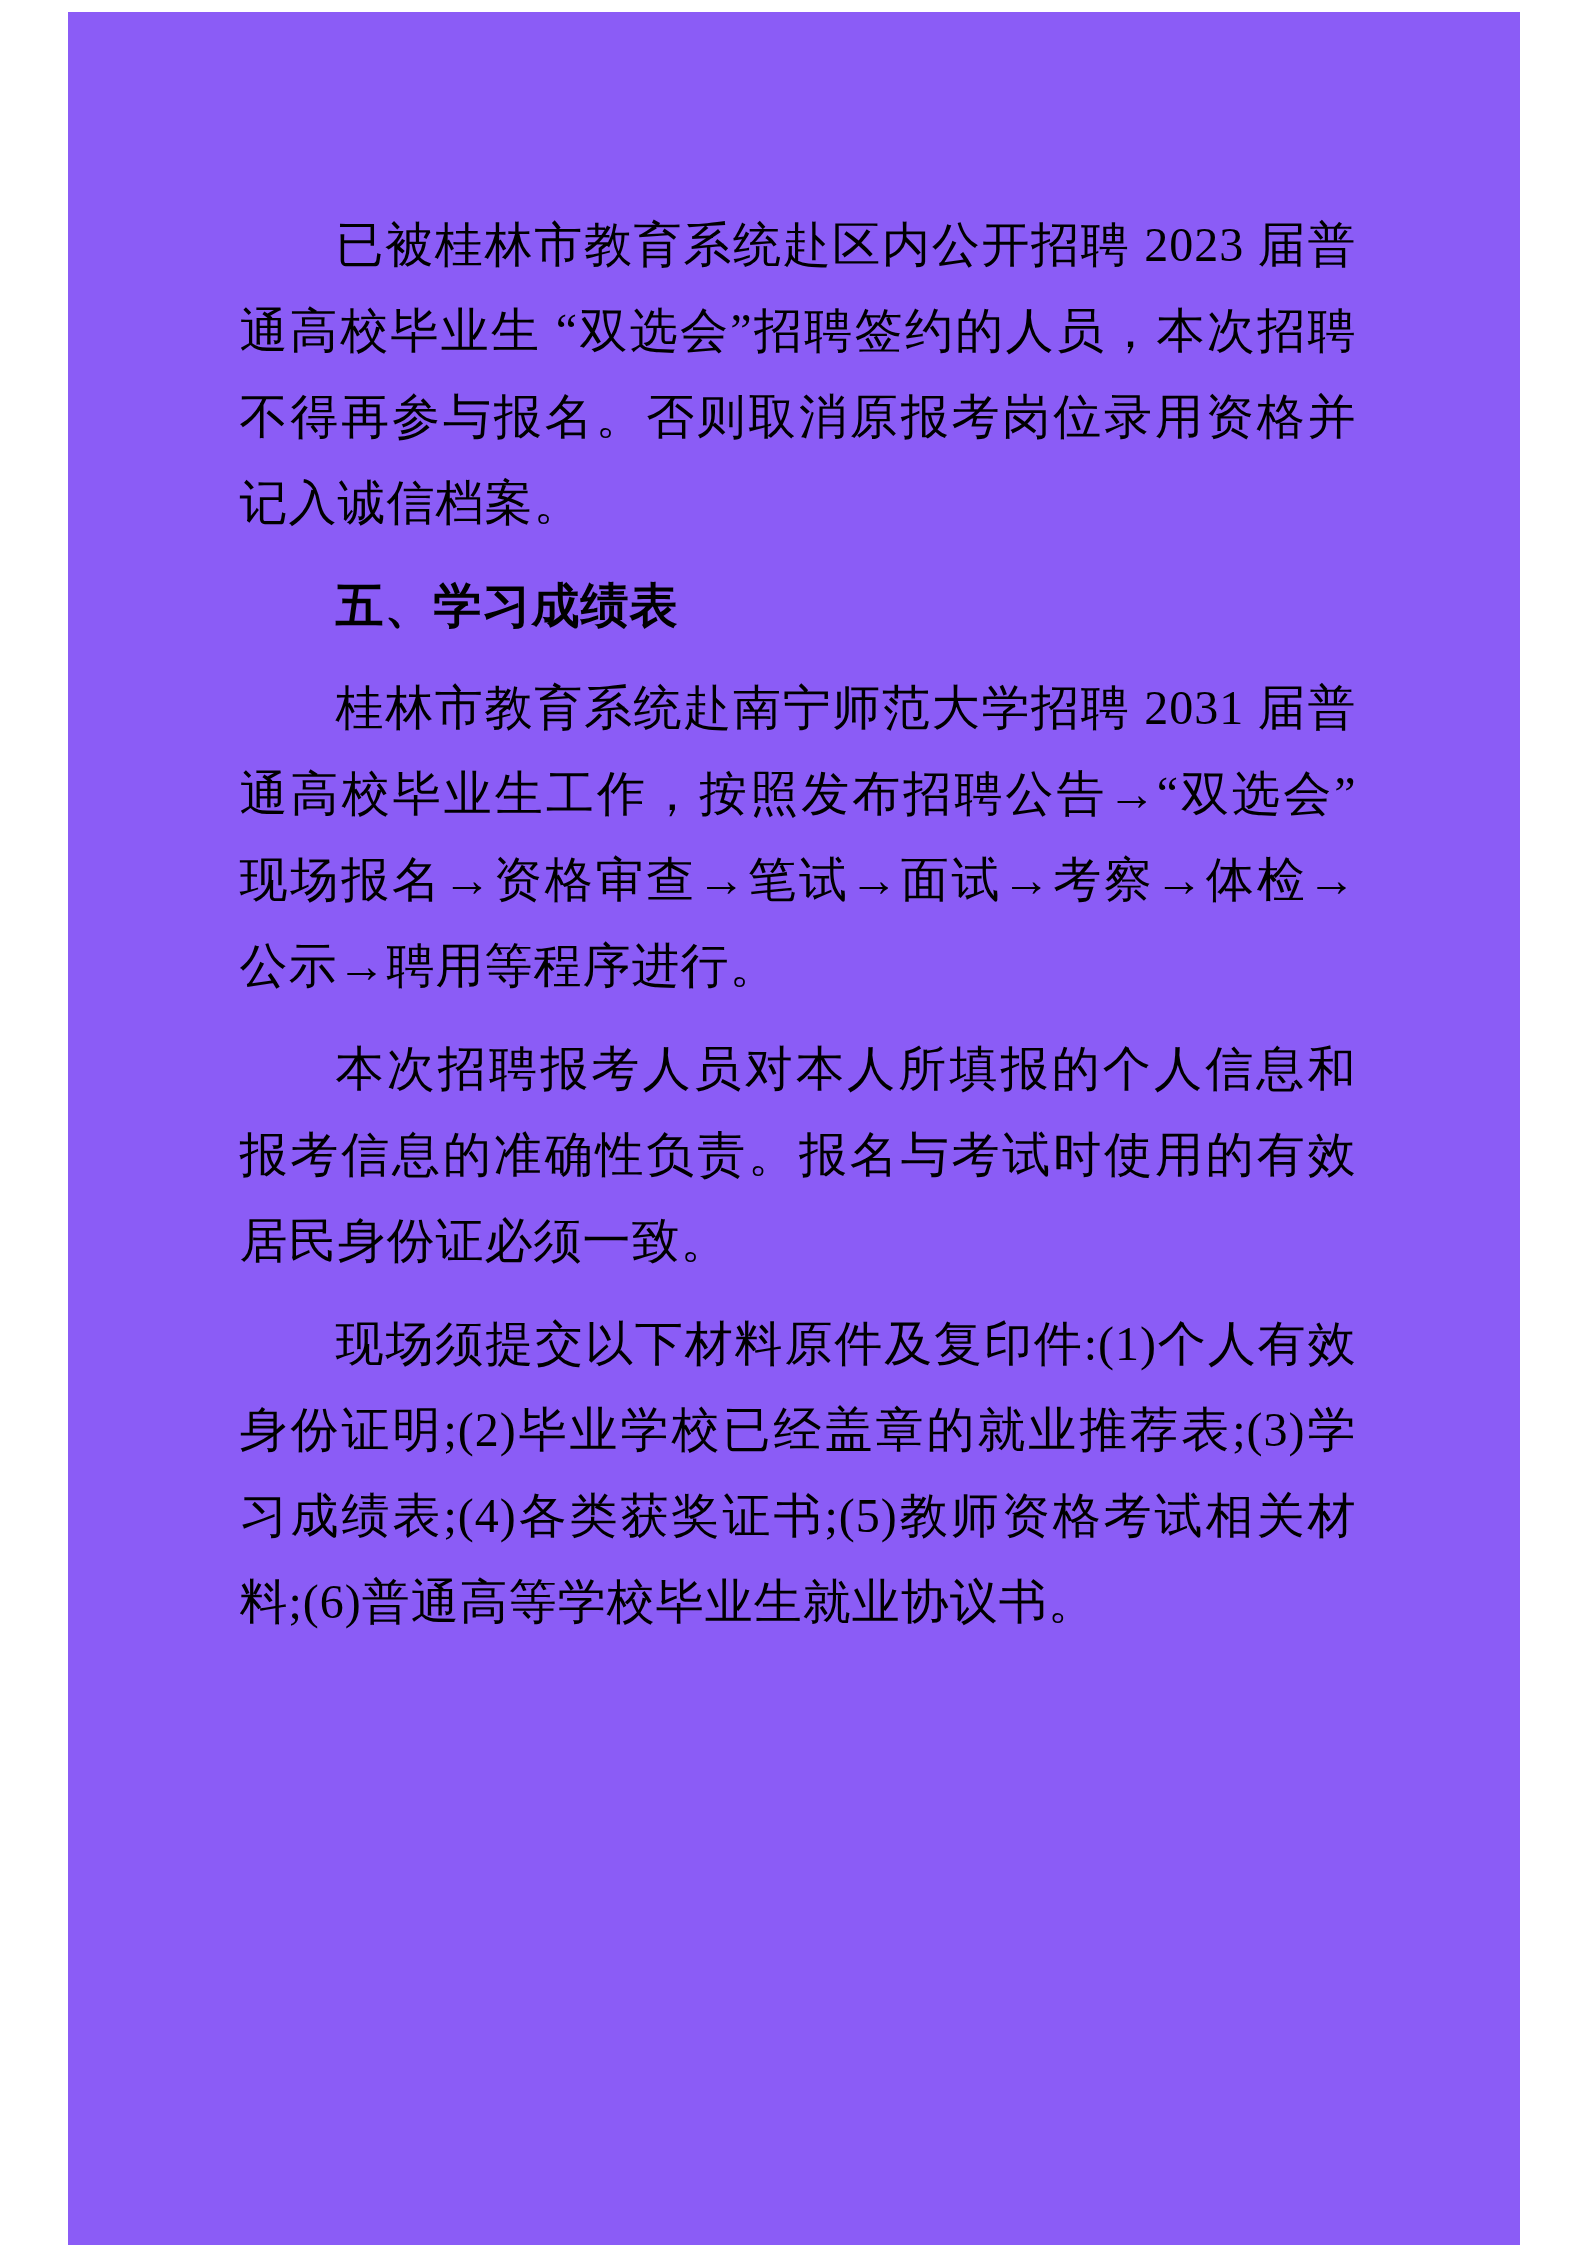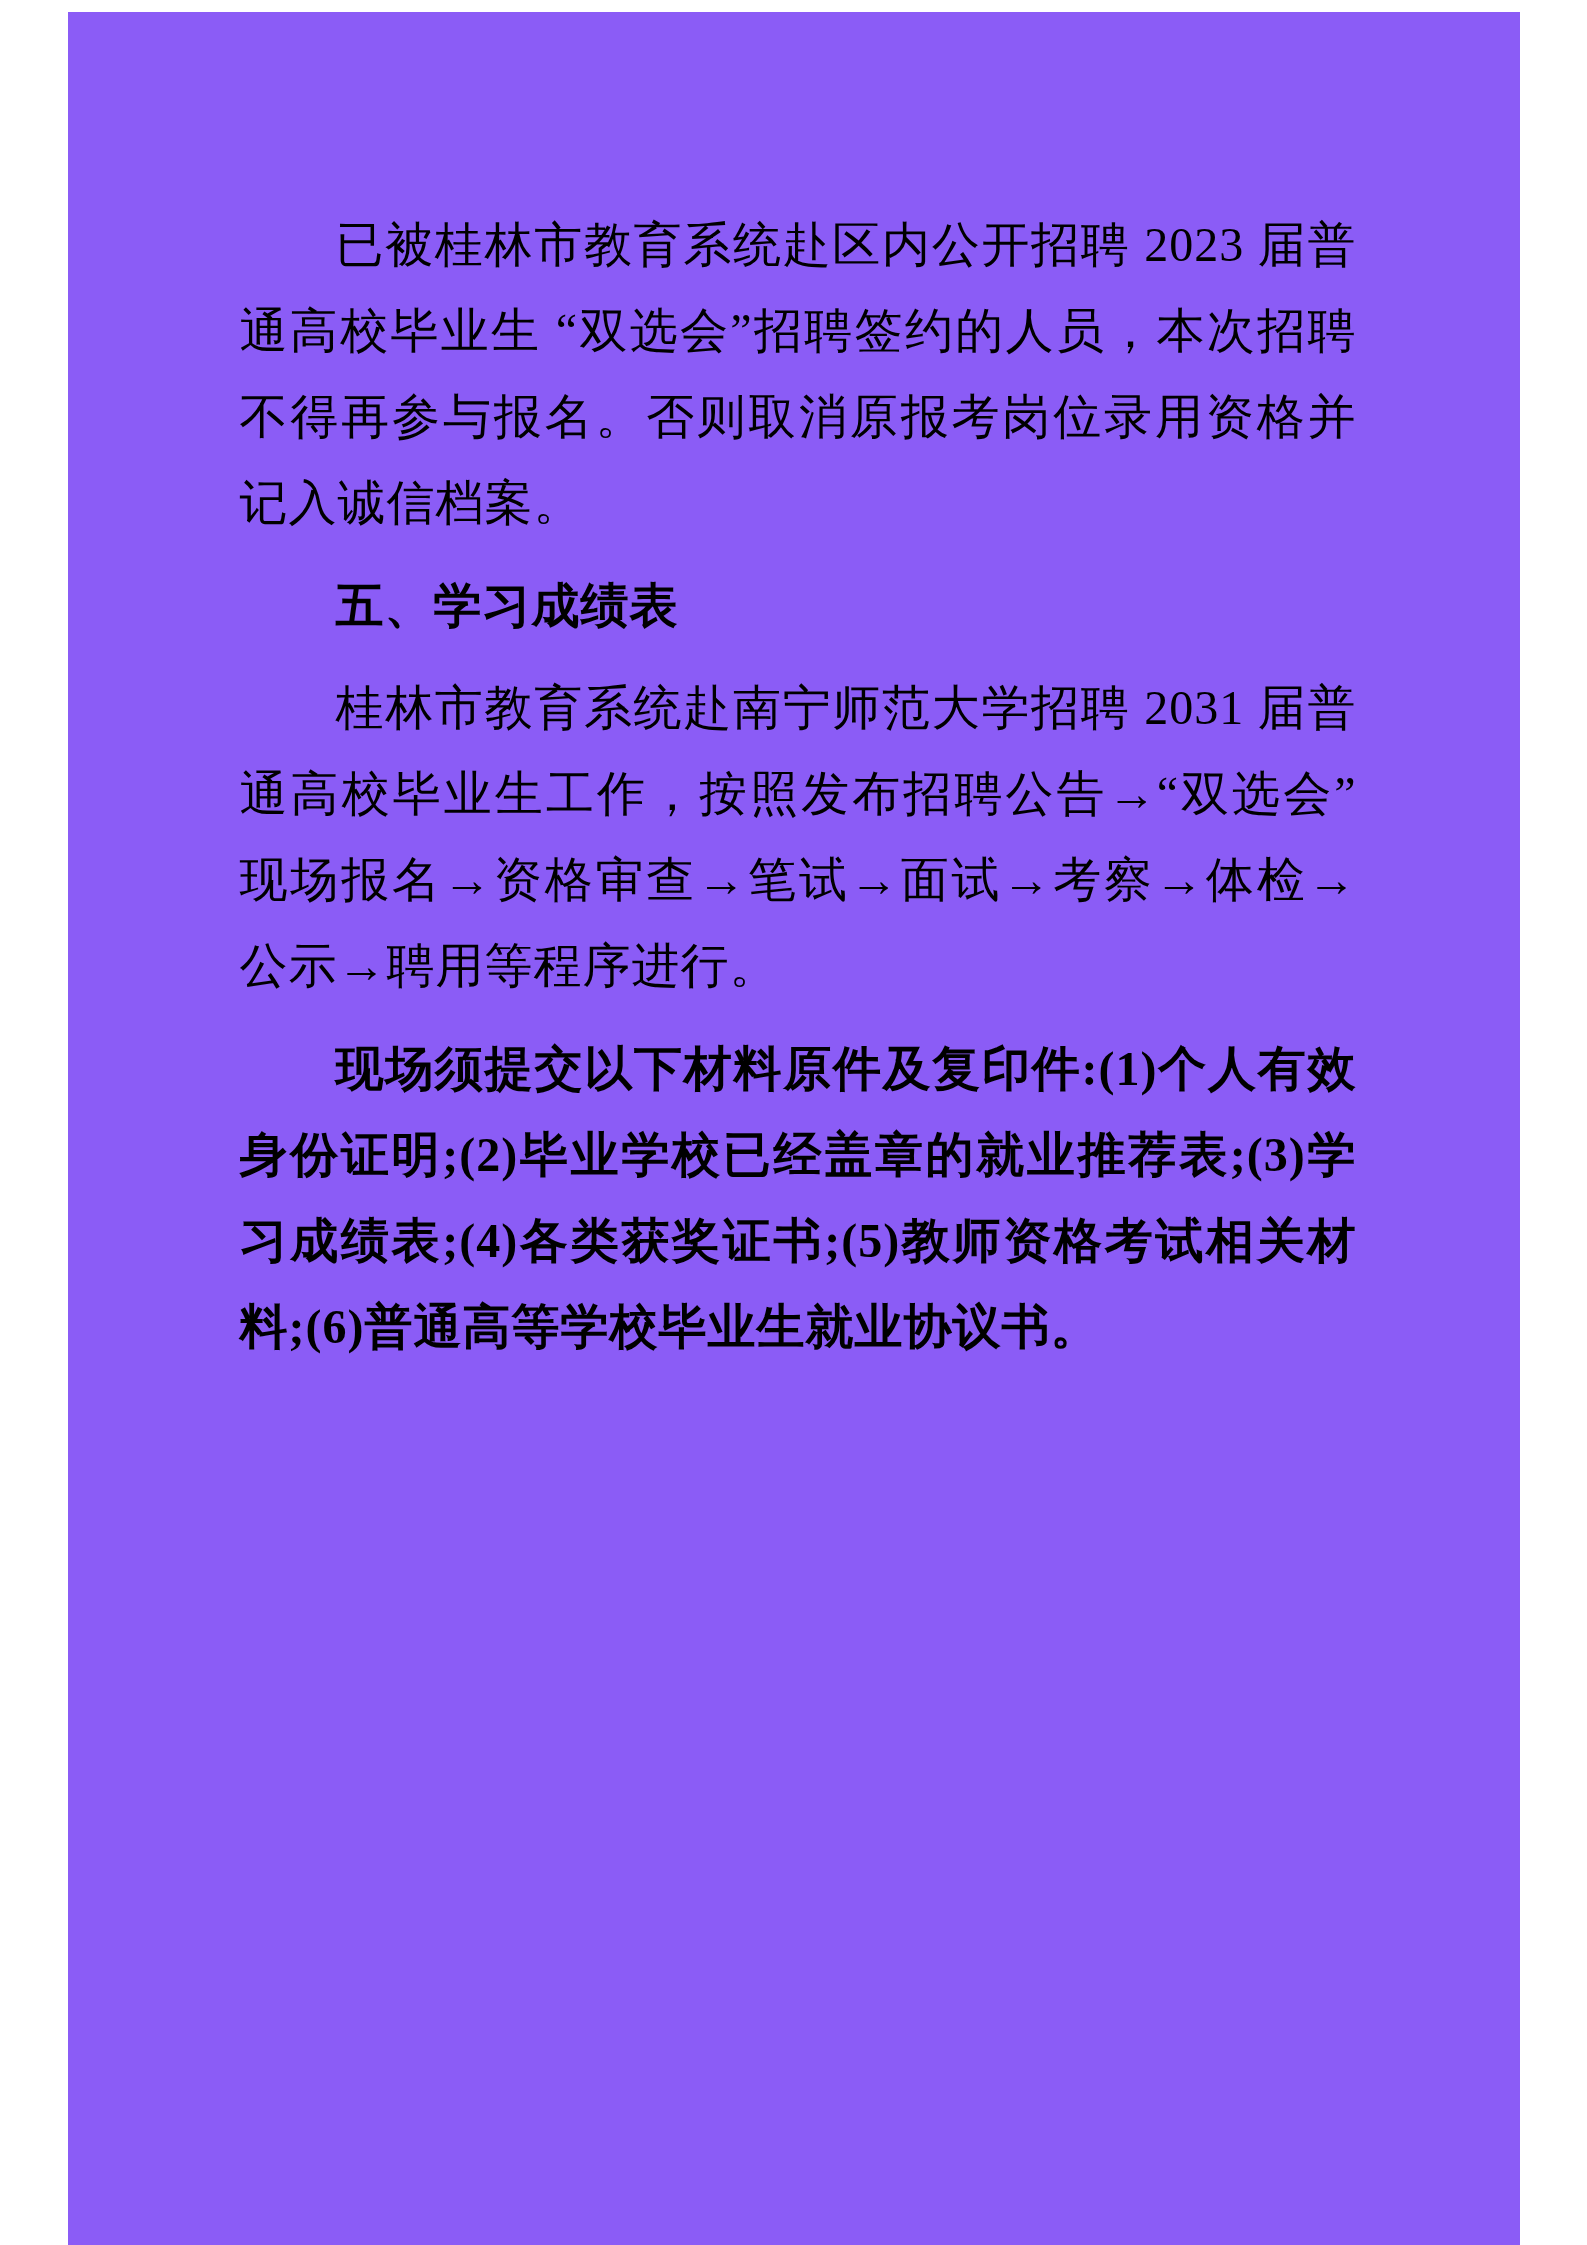--- a/index.html
+++ b/index.html
@@ -23,21 +23,21 @@
       font-family: "Liberation Serif", "DejaVu Serif", serif;
       font-size: 48px;
       line-height: 86px;
       text-align: justify;
       text-justify: inter-ideograph;
       text-indent: 2em;
       font-weight: 400;
       letter-spacing: 1px;
     }
     .body-text.bold {
-      font-weight: 700;
+      font-weight: 400;
     }
     .heading-1, .heading-2 {
       margin: 6px 0 16px 0;
       font-family: "Liberation Sans", "DejaVu Sans", sans-serif;
       font-size: 48px;
       line-height: 86px;
       font-weight: 700;
       text-indent: 2em;
       letter-spacing: 1px;
     }
@@ -48,16 +48,17 @@
 <div class="page">
 
   <p class="body-text">已被桂林市教育系统赴区内公开招聘 2023 届普通高校毕业生 “双选会”招聘签约的人员，本次招聘不得再参与报名。否则取消原报考岗位录用资格并记入诚信档案。</p>
 
   <h2 class="heading-1">五、学习成绩表</h2>
 
   <p class="body-text">桂林市教育系统赴南宁师范大学招聘 2031 届普通高校毕业生工作，按照发布招聘公告→“双选会”现场报名→资格审查→笔试→面试→考察→体检→公示→聘用等程序进行。</p>
 
 
 
+  <p class="body-text">本次招聘报考人员对本人所填报的个人信息和报考信息的准确性负责。报名与考试时使用的有效居民身份证必须一致。</p>
 
   <p class="body-text bold">现场须提交以下材料原件及复印件:(1)个人有效身份证明;(2)毕业学校已经盖章的就业推荐表;(3)学习成绩表;(4)各类获奖证书;(5)教师资格考试相关材料;(6)普通高等学校毕业生就业协议书。</p>
 
 </div>
 
 </body></html>

